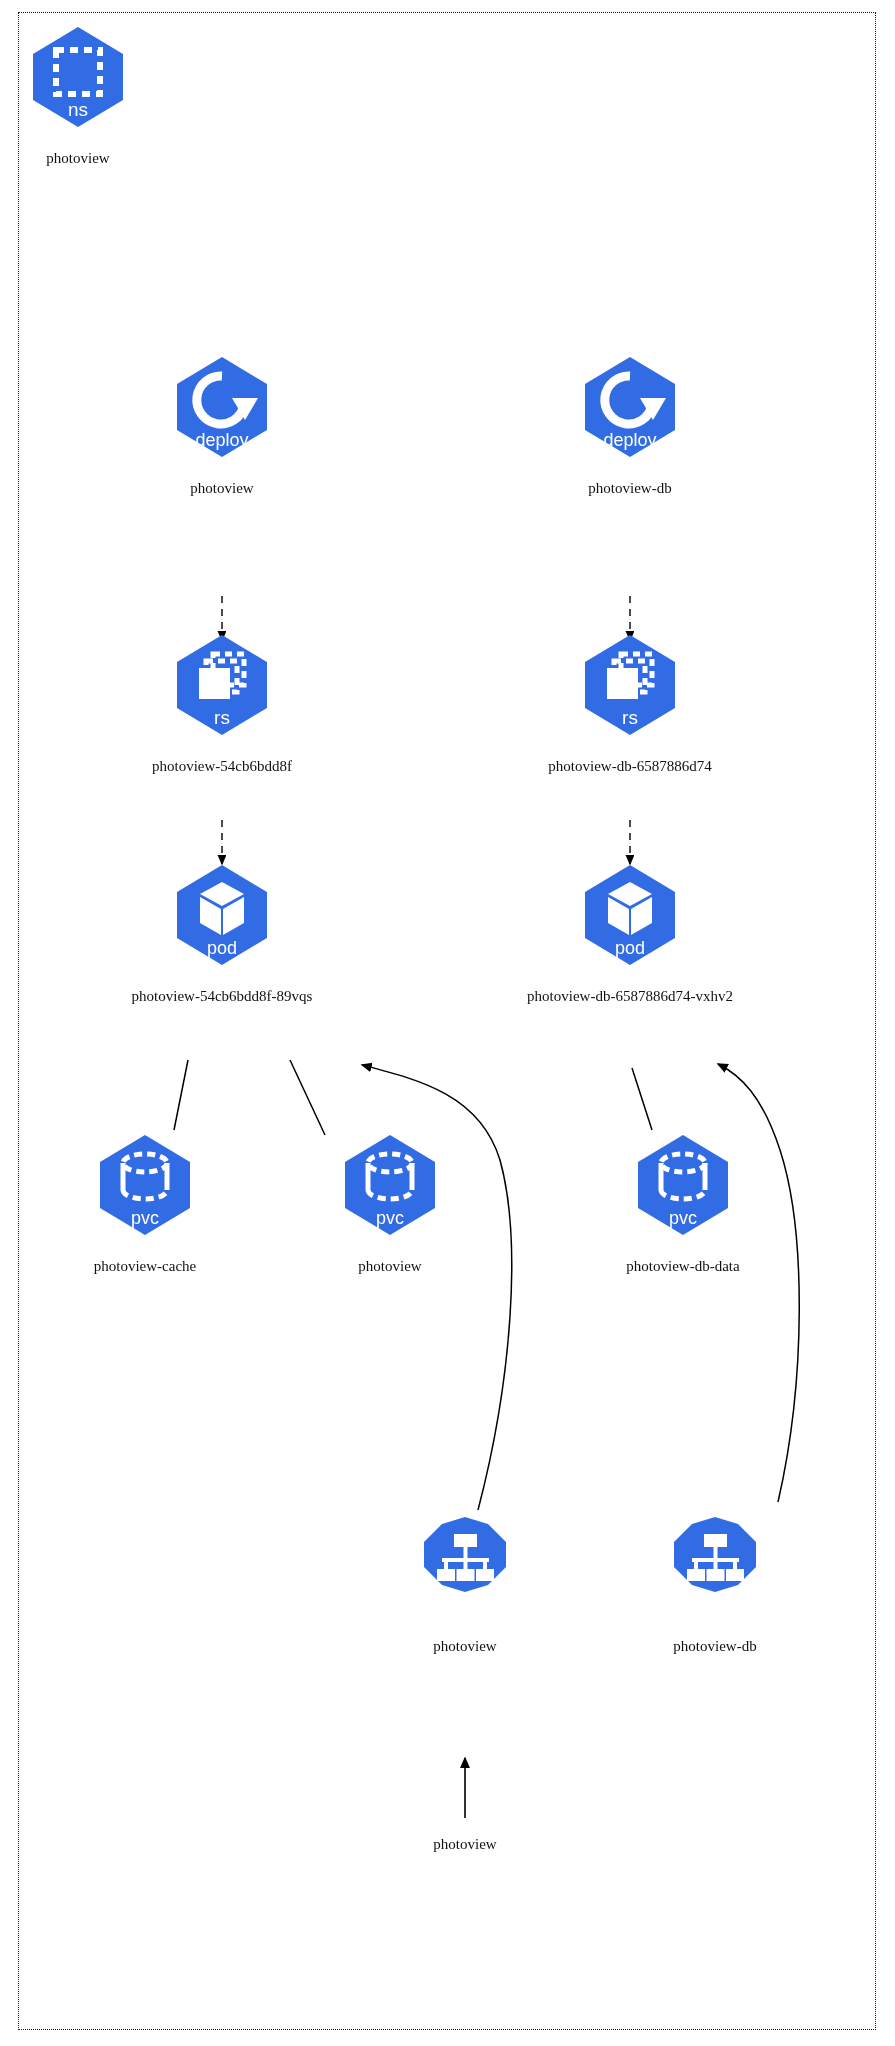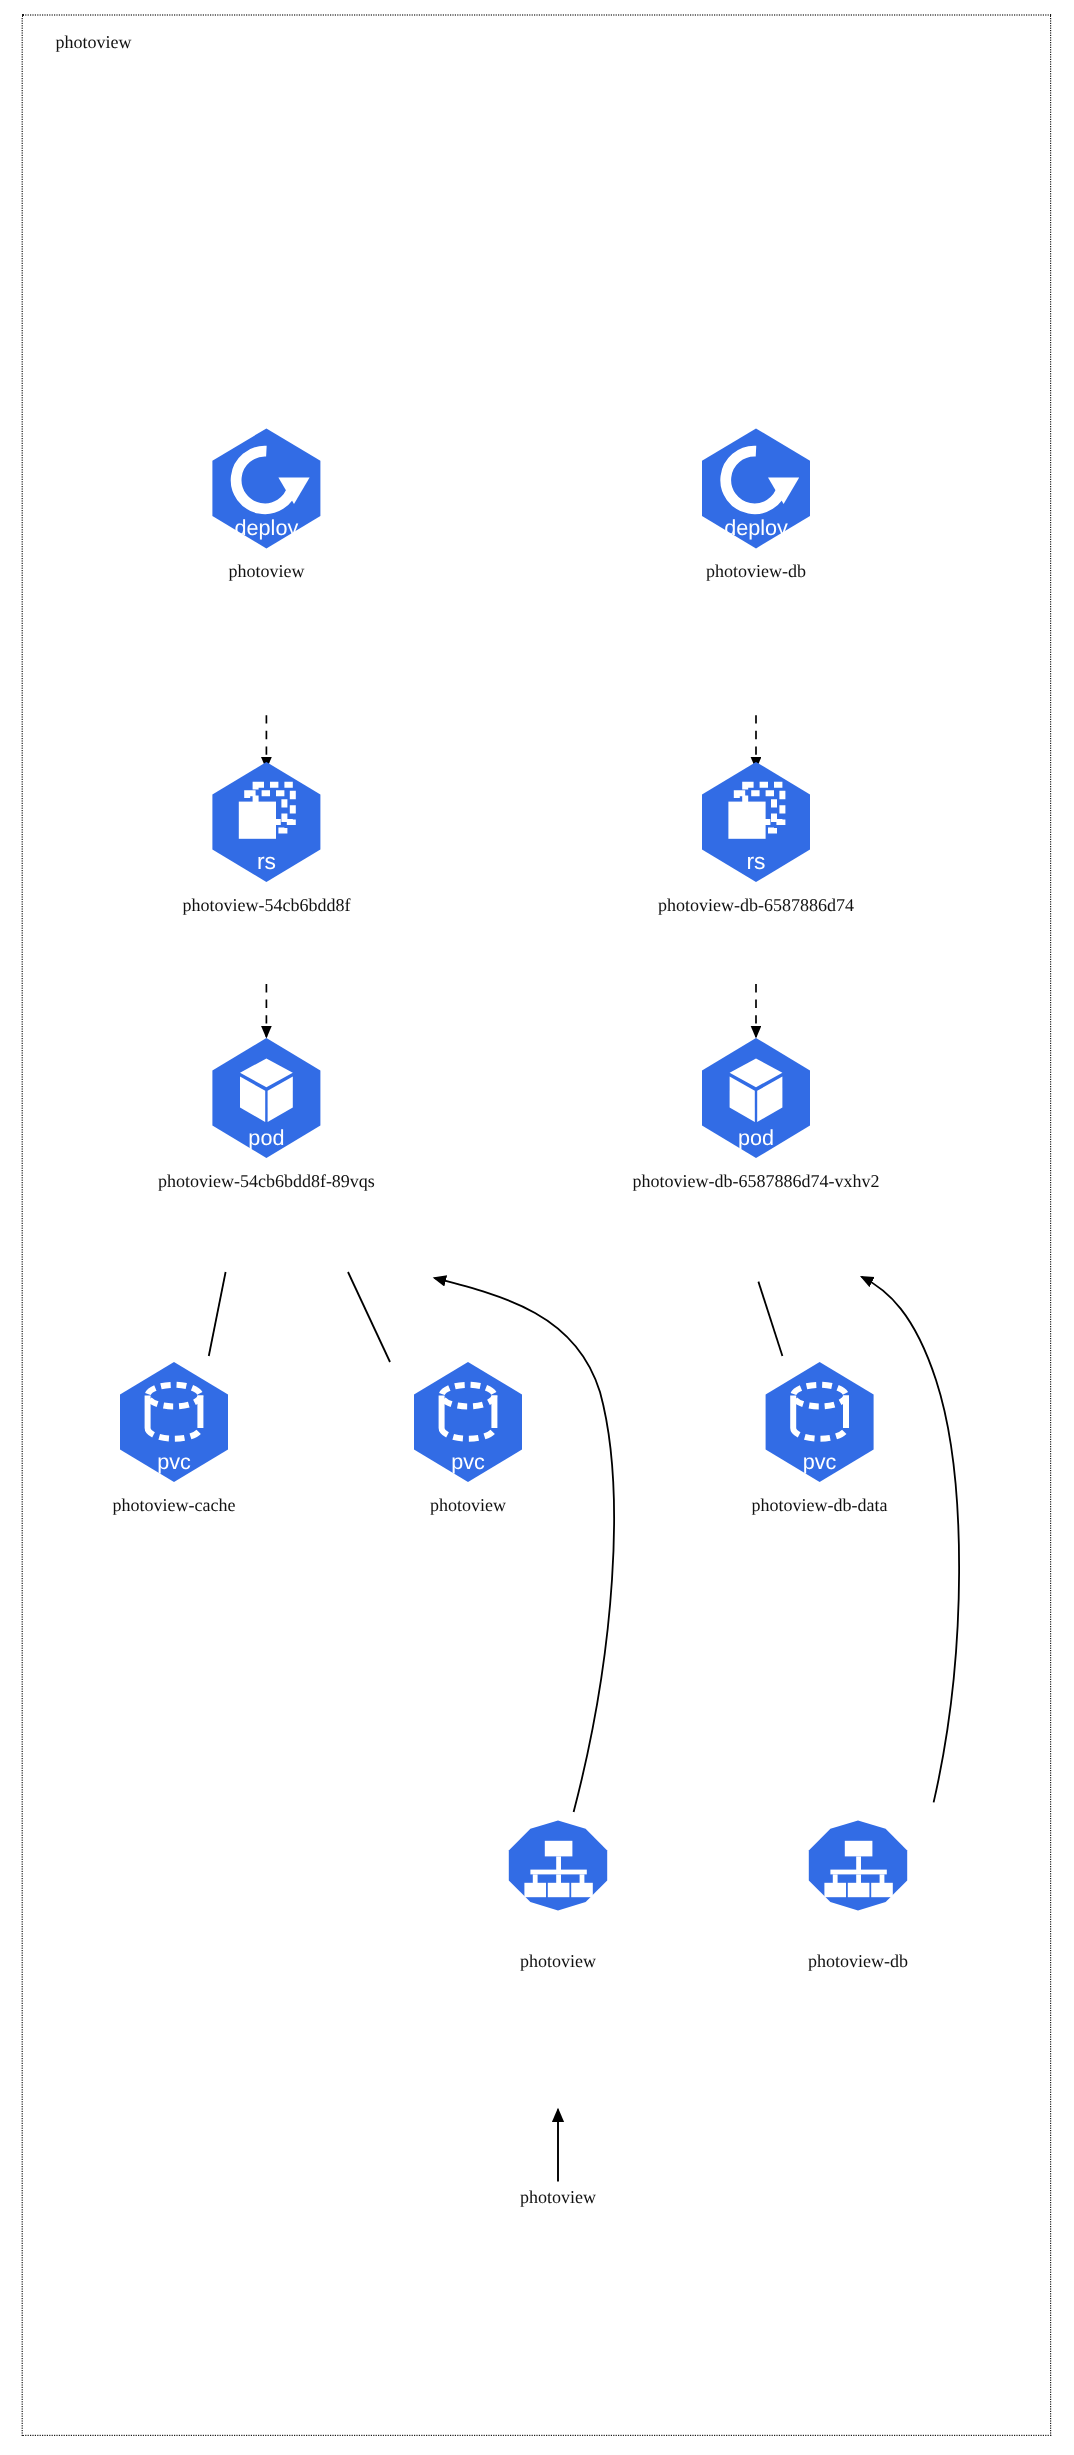--- a/index.html
+++ b/index.html
@@ -12,21 +12,21 @@
   .ns-boundary{
     position:absolute;left:18px;top:12px;width:858px;height:2018px;
     border:1.5px dotted #1a1a1a;box-sizing:border-box;
   }
 
   .edge-layer{position:absolute;left:0;top:0;width:895px;height:2046px;pointer-events:none;}
 
   .node{position:absolute;display:flex;flex-direction:column;align-items:center;}
   .node .glyph{position:relative;display:block;}
   .node .cap{
-    margin-top:4px;color:#111111;white-space:nowrap;text-align:center;
+    margin-top:16px;color:#111111;white-space:nowrap;text-align:center;
     font-family:"Liberation Serif", serif;
   }
 
   .sz-ns   .cap{font-size:15px;}
   .sz-std  .cap{font-size:15px;}
 </style>
 </head>
 <body>
 
 <div id="canvas">
@@ -70,20 +70,27 @@
     <g>
       <path d="M778,1502 C 806,1380 806,1230 780,1150 C 762,1095 740,1075 718,1064" stroke="#000" stroke-width="1.5" fill="none" marker-end="url(#arw)"></path>
     </g>
 
     <g>
       <path d="M465,1818 L465,1758" stroke="#000" stroke-width="1.6" fill="none" marker-end="url(#arw)"></path>
     </g>
   </svg>
 
   <div class="node sz-ns" style="left:28px;top:24px;width:100px;">
+    <span class="glyph">
+      <svg width="100" height="106" viewBox="0 0 100 106">
+        <polygon points="50,3 95,30 95,76 50,103 5,76 5,30" fill="#326ce5"></polygon>
+        <rect x="28" y="26" width="44" height="44" fill="none" stroke="#fff" stroke-width="6" stroke-dasharray="8,6"></rect>
+        <text x="50" y="92" text-anchor="middle" fill="#ffffff" font-size="19" font-family="Liberation Sans, sans-serif">ns</text>
+      </svg>
+    </span>
     <span class="cap">photoview</span>
   </div>
 
   <div class="node sz-std" style="left:172px;top:354px;width:100px;">
     <span class="glyph">
       <svg width="100" height="106" viewBox="0 0 100 106">
         <polygon points="50,3 95,30 95,76 50,103 5,76 5,30" fill="#326ce5"></polygon>
         <path d="M50,22 A24,24 0 1,0 72,52" fill="none" stroke="#fff" stroke-width="9" stroke-linecap="butt"></path>
         <polygon points="60,44 86,44 73,66" fill="#ffffff"></polygon>
         <text x="50" y="92" text-anchor="middle" fill="#ffffff" font-size="18" font-family="Liberation Sans, sans-serif">deploy</text>

